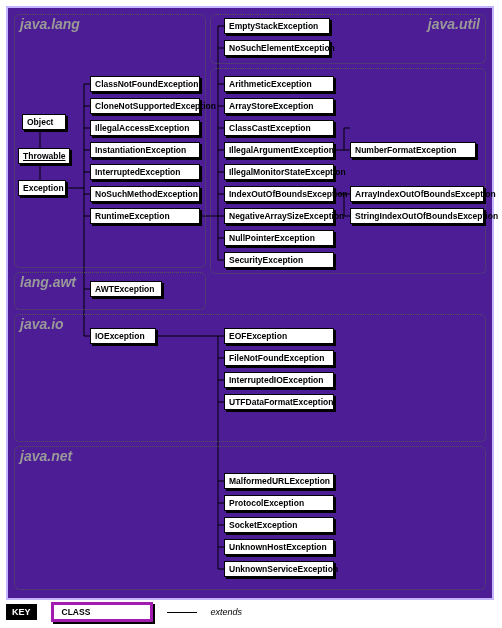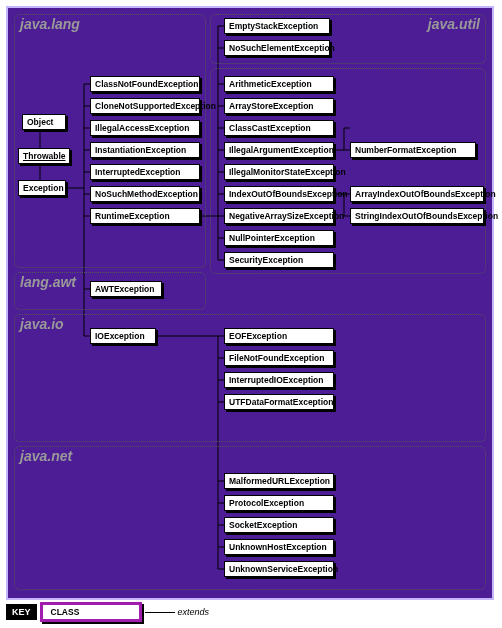--- a/index.html
+++ b/index.html
@@ -51,21 +51,21 @@
     position: absolute;
     left: 0; top: 0;
     width: 484px; height: 590px;
     pointer-events: none;
   }
   .key {
     position: absolute;
     left: 6px; bottom: 6px;
     display: flex;
     align-items: center;
-    gap: 3px;
+    gap: 14px;
   }
   .key-label {
     background: #000;
     color: #fff;
     padding: 3px 6px;
     font-size: 9px;
     font-weight: bold;
   }
   .key-cls {
     border: 3px solid #a21caf;

